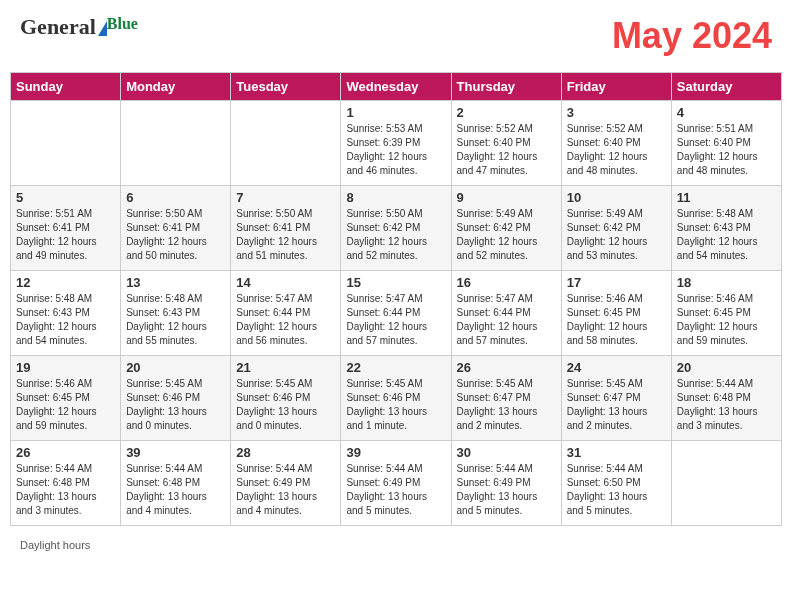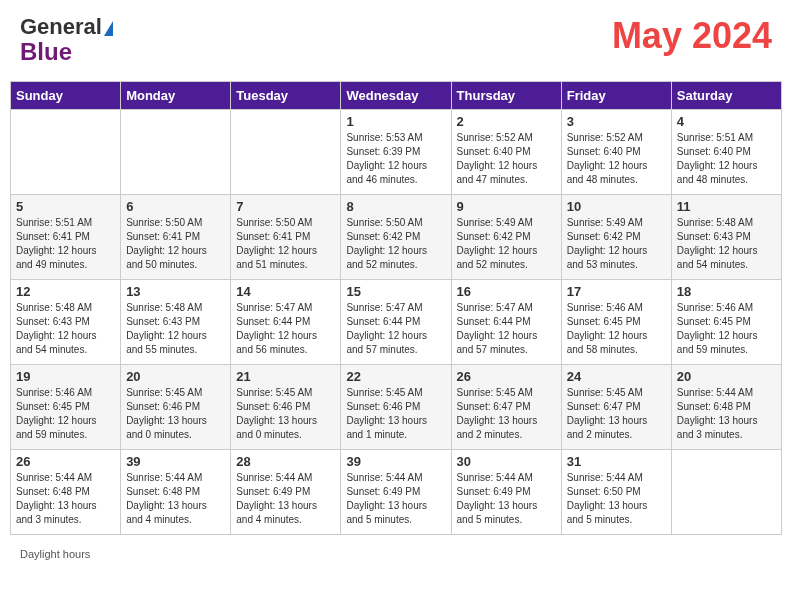--- a/index.html
+++ b/index.html
@@ -12,42 +12,43 @@
     }
     .header {
       display: flex;
       justify-content: space-between;
       align-items: flex-start;
       margin-bottom: 10px;
       padding: 5px 10px;
     }
     .logo {
       display: flex;
-      flex-direction: column;
+      flex-direction: row;
       align-items: flex-start;
+      font-family: Liberation Serif, serif;
     }
     .title-block {
       text-align: right;
     }
     .month-title {
       font-size: 36px;
       font-weight: bold;
       color: #ef4444;
     }
     .location {
       font-size: 14px;
       color: #444;
     }
     table {
       width: 100%;
       border-collapse: collapse;
       table-layout: fixed;
     }
     th {
-      background-color: #4c1d95;
+      background-color: #be185d;
       color: #fff;
       text-align: left;
       padding: 6px 5px;
       font-size: 13px;
       font-weight: bold;
       border: 1px solid #ccc;
     }
     td {
       vertical-align: top;
       border: 1px solid #ccc;
@@ -80,21 +81,21 @@
     }
   </style>
 </head>
 <body>
 
 <div class="header">
   <div class="logo">
     <span style="font-size:22px;font-weight:bold;color:#333;line-height:1.1;">
       General<span style="display:inline-block;width:0;height:0;border-left:9px solid transparent;border-bottom:15px solid #1a6bbf;margin-left:2px;vertical-align:middle;"></span>
     </span>
-    <span style="font-size:24px;font-weight:bold;color:#701a75;line-height:1.1;">Blue</span>
+    <span style="font-size:16px;font-weight:bold;color:#15803d;line-height:1.1;">Blue</span>
   </div>
   <div class="title-block">
     <div class="month-title">May 2024</div>
   </div>
 </div>
 
 <table>
   <thead>
     <tr>
     <th>Sunday</th>

